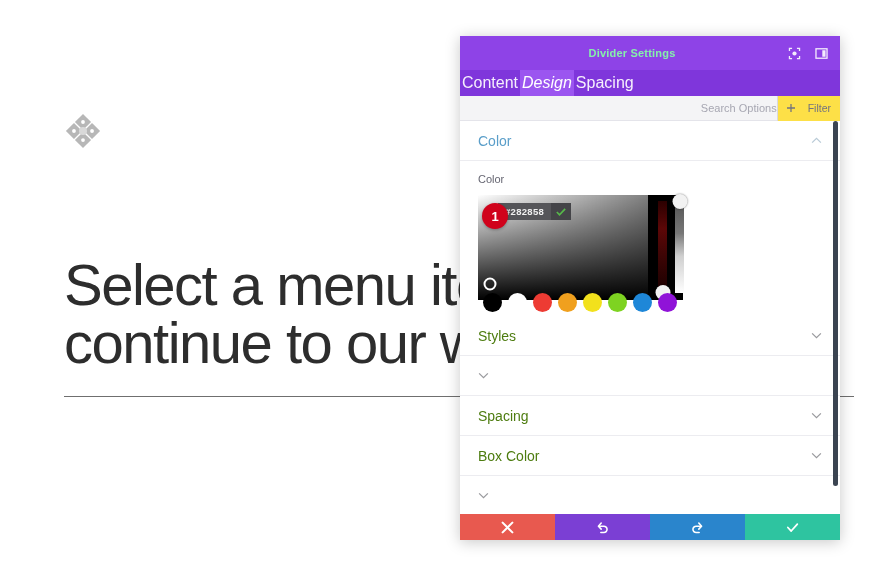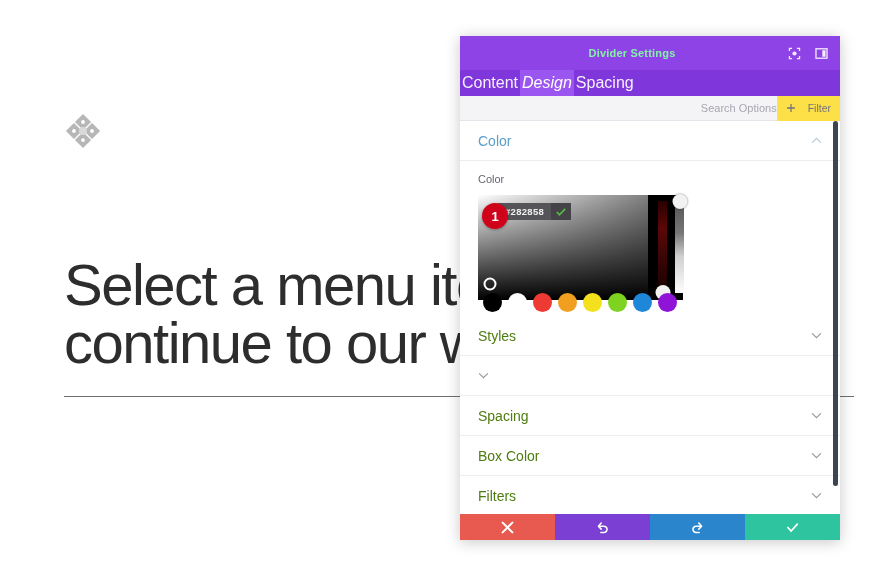--- a/index.html
+++ b/index.html
@@ -320,21 +320,20 @@
       </div>
 
       <div class="section-head">
         <span class="label">Box Color</span>
         <svg class="chev" viewBox="0 0 12 8">
           <path d="M1 1.6L6 6.4l5-4.8" fill="none" stroke="#55565c" stroke-width="1.4"></path>
         </svg>
       </div>
 
       <div class="section-head">
-        <span class="label">Filters</span>
         <svg class="chev" viewBox="0 0 12 8">
           <path d="M1 1.6L6 6.4l5-4.8" fill="none" stroke="#55565c" stroke-width="1.4"></path>
         </svg>
       </div>
 
       <div class="vscroll" style="height:365px"></div>
     </div>
 
     <div class="action-bar">
       <div class="action-btn ab-cancel">

